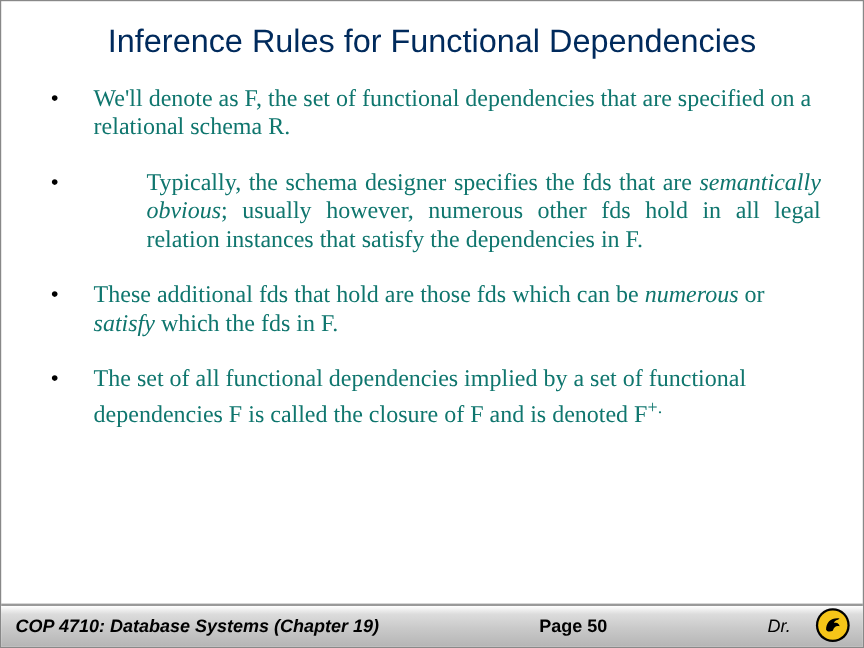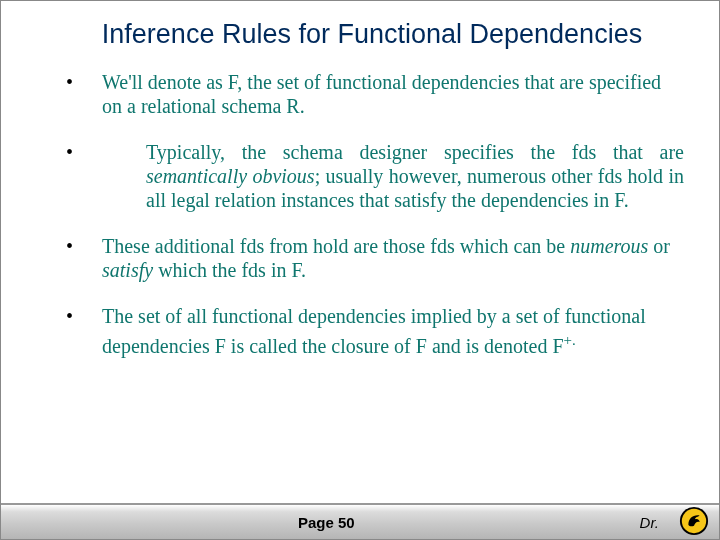--- a/index.html
+++ b/index.html
@@ -2,21 +2,20 @@
 <html><head>
 <meta charset="utf-8">
 <style>
   * { margin: 0; padding: 0; box-sizing: border-box; }
   html, body { width: 720px; height: 540px; overflow: hidden; font-family: Arial, Helvetica, sans-serif; }
   .slide {
     width: 720px; height: 540px;
     background: #fff;
     position: relative;
     border: 1px solid #888;
-    padding-left: 24px;
   }
   .title {
     font-size: 27px;
     color: #002a5c;
     text-align: center;
     padding: 18px 20px 12px 20px;
     font-weight: normal;
     font-family: Arial, Helvetica, sans-serif;
   }
   .content {
@@ -105,34 +104,35 @@
     <div class="bullet-row">
       <div class="bullet-dot">•</div>
       <div class="bullet-text justified">
         <span>Typically, the schema designer specifies the fds that are </span><span class="italic">semantically obvious</span><span>; usually however, numerous other fds hold in all legal relation instances that satisfy the dependencies in F.</span>
       </div>
     </div>
 
     <div class="bullet-row">
       <div class="bullet-dot">•</div>
       <div class="bullet-text">
-        <span>These additional fds from hold are those fds which can be </span><span class="italic">numerous</span><span> or </span><span class="italic">satisfy</span><span> which the fds in F.</span>
+        <span>These additional fds that hold are those fds which can be </span><span class="italic">numerous</span><span> or </span><span class="italic">satisfy</span><span> which the fds in F.</span>
       </div>
     </div>
 
     <div class="bullet-row">
       <div class="bullet-dot">•</div>
       <div class="bullet-text">
         <span>The set of all functional dependencies implied by a set of functional dependencies F is called the closure of F and is denoted F</span><span class="sup">+.</span>
       </div>
     </div>
 
   </div>
 
   <div class="footer">
+    <div class="footer-left">COP 4710: Database Systems  (Chapter 19)</div>
     <div class="footer-center">Page 50</div>
     <div class="footer-right">Dr.</div>
     <svg class="logo" viewBox="0 0 32 32">
       <circle cx="16" cy="16" r="15" fill="#000"></circle>
       <circle cx="16" cy="16" r="13" fill="#f5c518"></circle>
       <path d="M10 20 C10 13 15 9 22 10 C20 12 18 11 17 14 C20 13 22 15 22 17 C19 16 17 18 16 21 C14 22 11 22 10 20 Z" fill="#000"></path>
     </svg>
   </div>
 </div>
 

